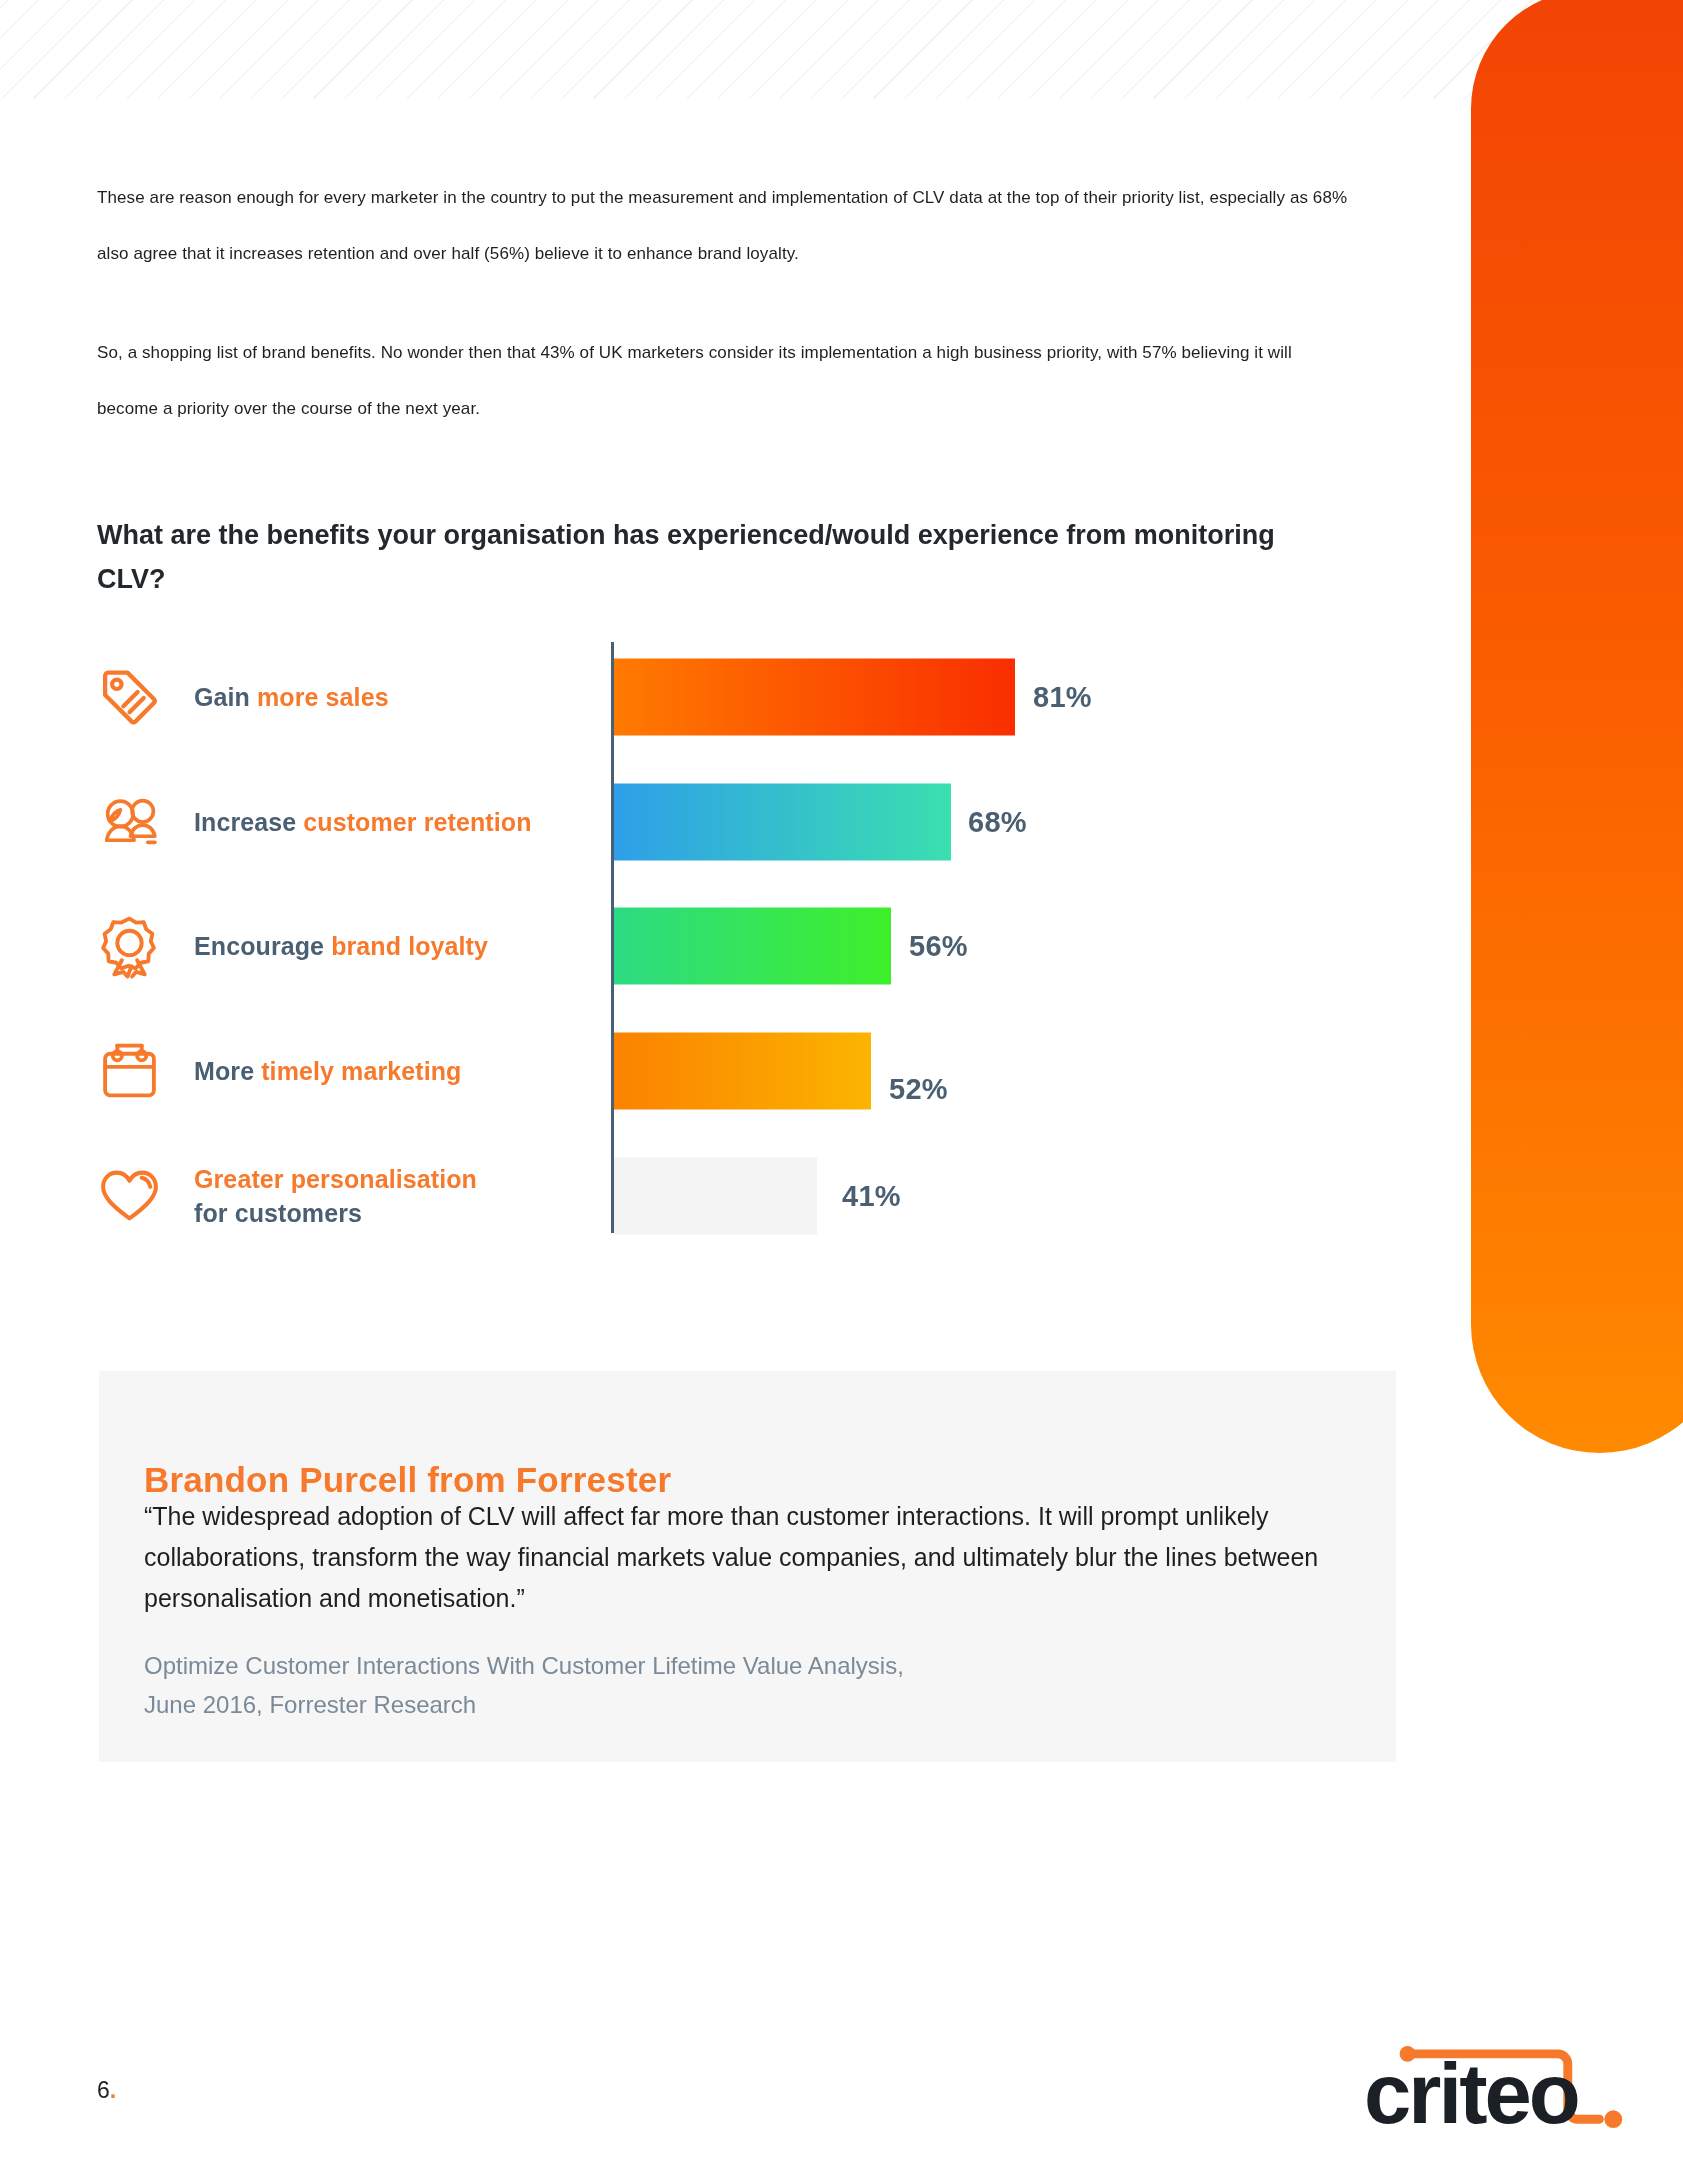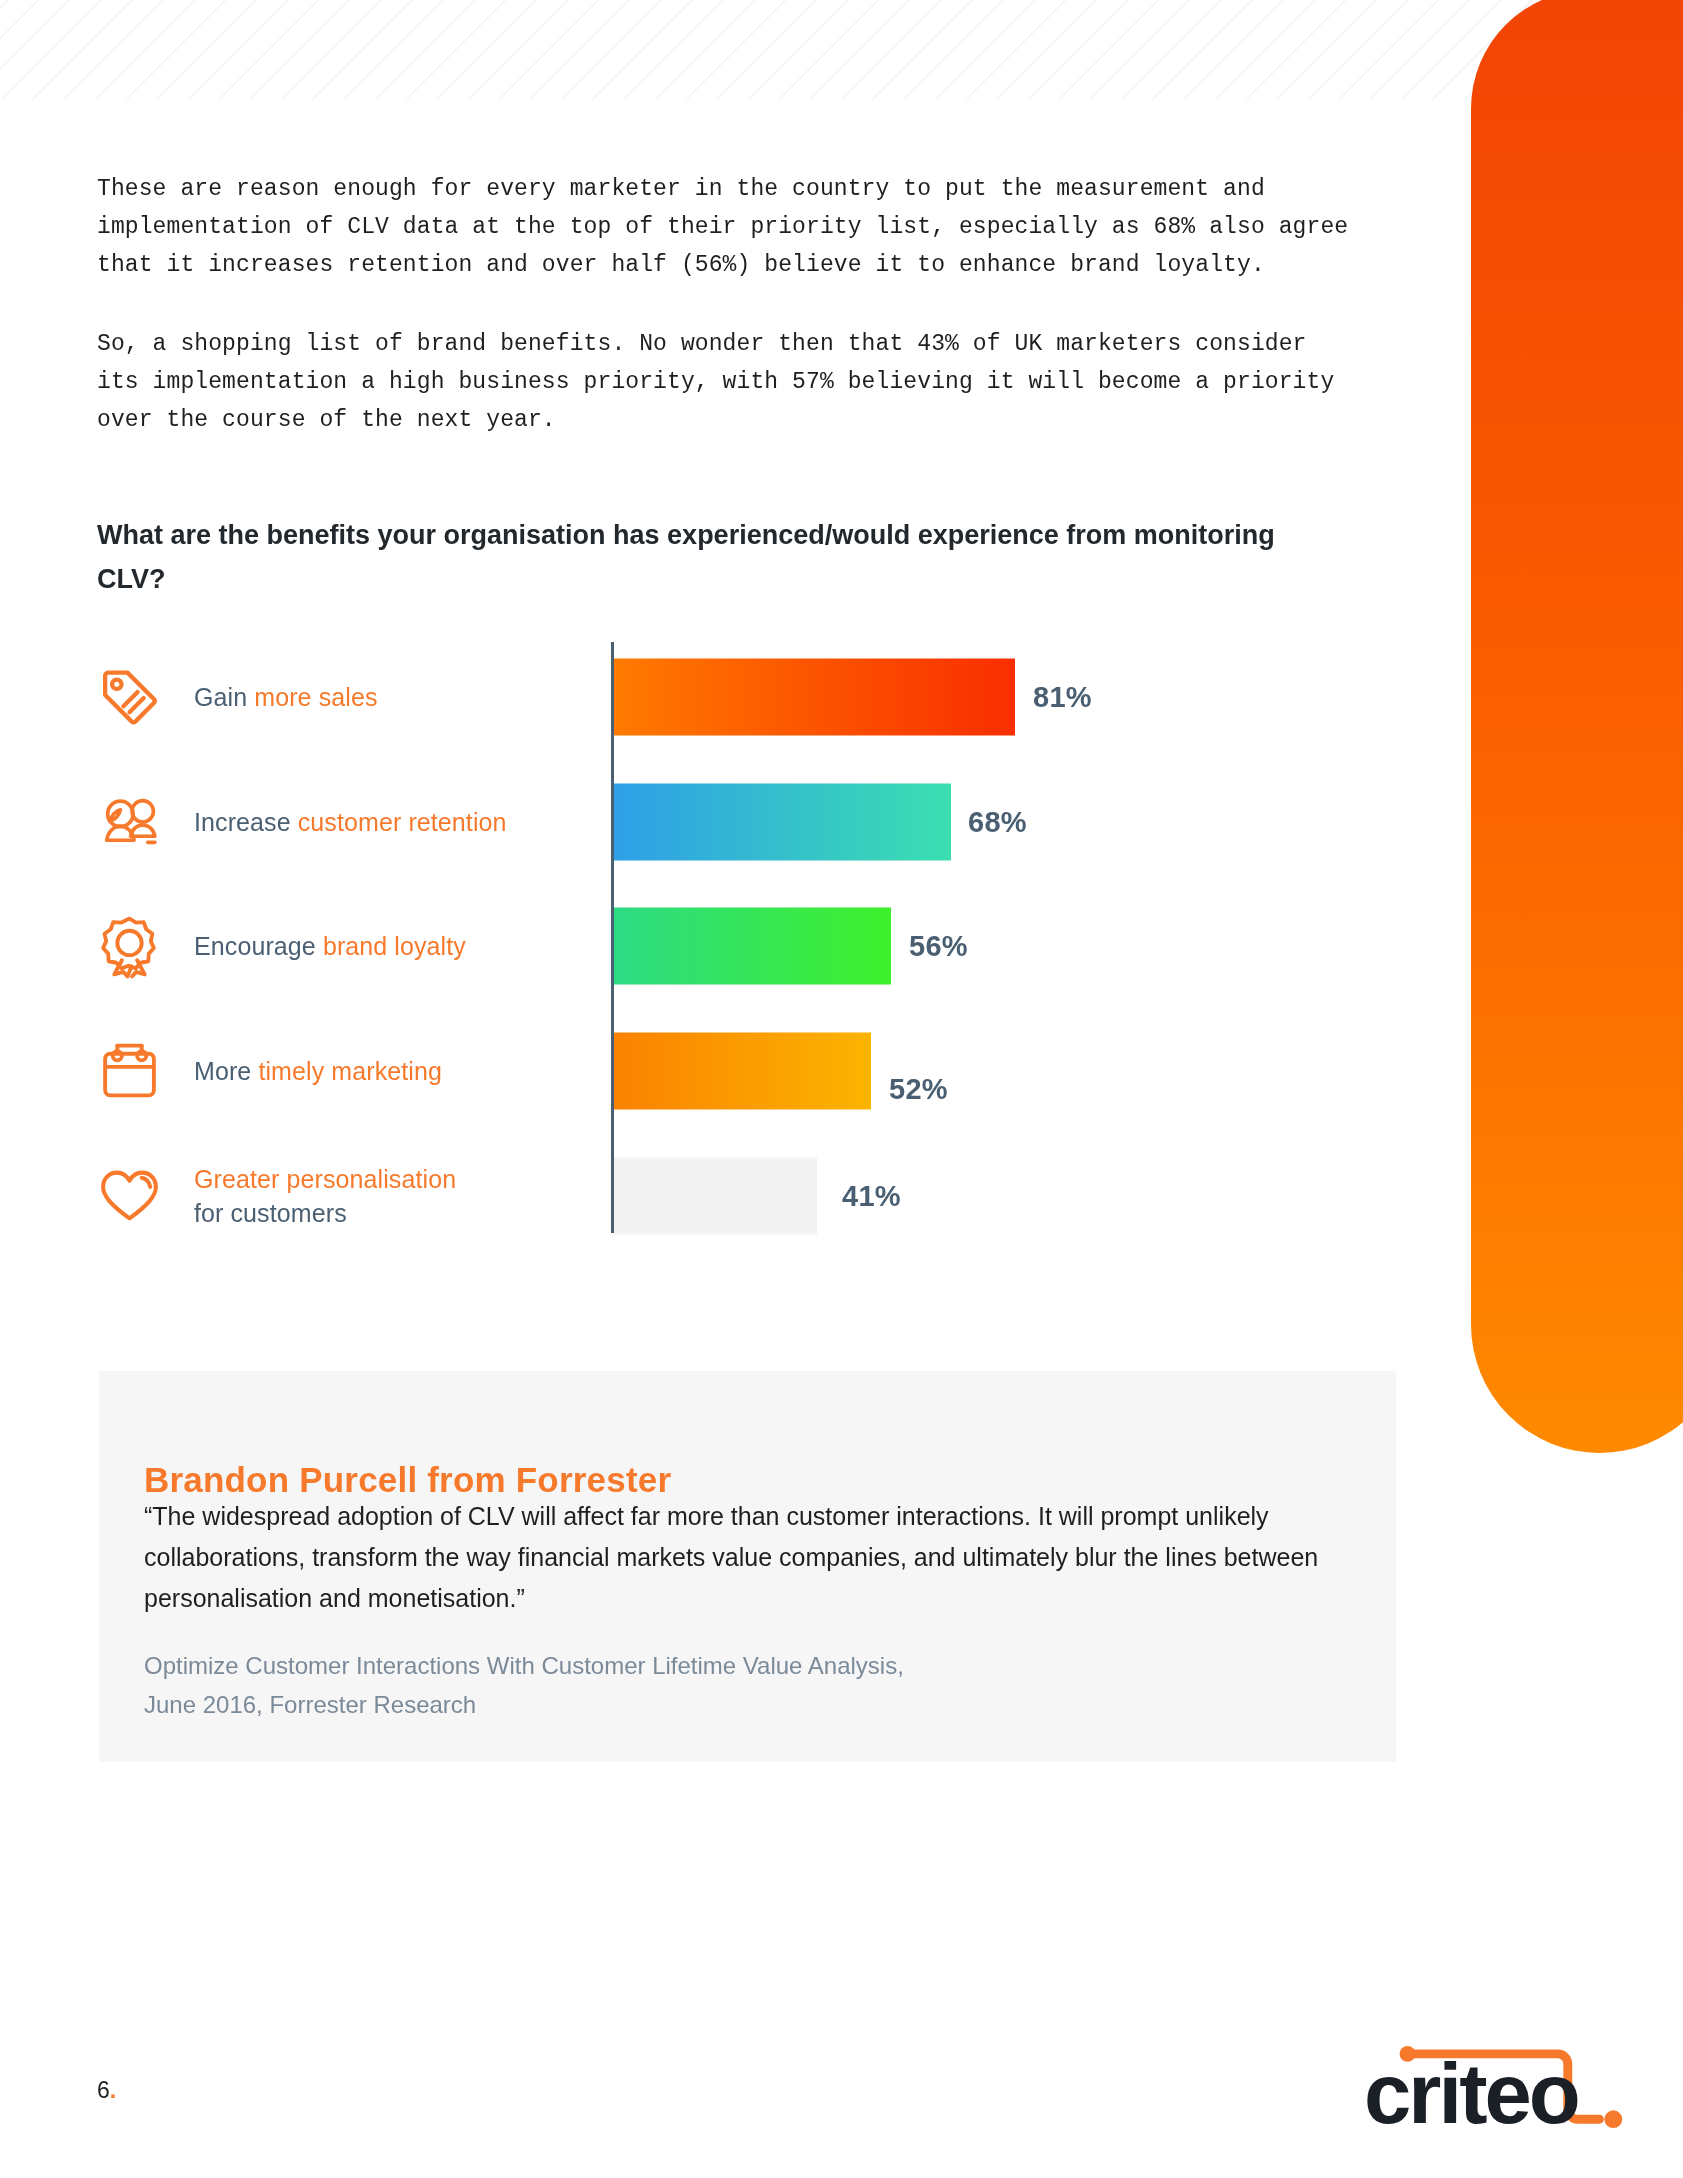--- a/index.html
+++ b/index.html
@@ -44,25 +44,24 @@
     border-top-left-radius: 119px;
     border-bottom-left-radius: 129px;
     border-bottom-right-radius: 129px;
   }
 
   
   .body-copy {
     position: absolute;
     left: 97px;
     width: 1257px;
-    font-size: 23px;
-    line-height: 38px;
+    font-size: 17px;
+    line-height: 56px;
     color: #1f1f1f;
     letter-spacing: 0.1px;
-    font-family: Liberation Mono, monospace;
   }
   .para-1 { top: 170px; }
   .para-2 { top: 325px; }
 
   
   .chart-question {
     position: absolute;
     left: 97px;
     top: 513px;
     width: 1238px;
@@ -102,21 +101,21 @@
     width: 65px;
     height: 69px;
   }
   .row-icon svg { display: block; width: 100%; height: 100%; }
   .row-label {
     position: absolute;
     left: 194px;
     top: 50%;
     transform: translateY(-50%);
     font-size: 25px;
-    font-weight: normal;
+    font-weight: bold;
     line-height: 34px;
     white-space: pre-line;
     letter-spacing: 0.1px;
   }
   .lbl-dark  { color: #4a5f72; }
   .lbl-accent{ color: #f7792b; }
 
   .bar {
     position: absolute;
     left: 614px;

